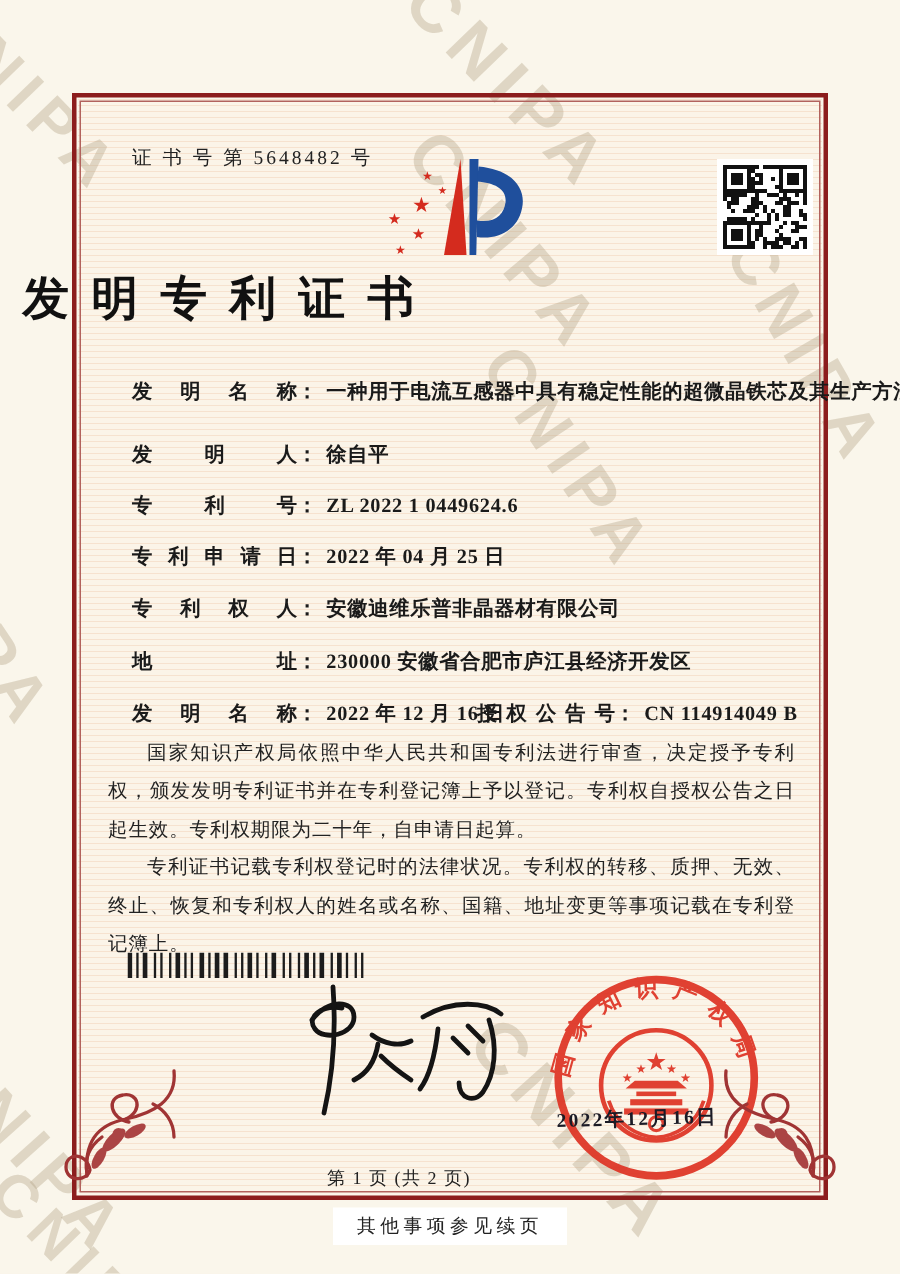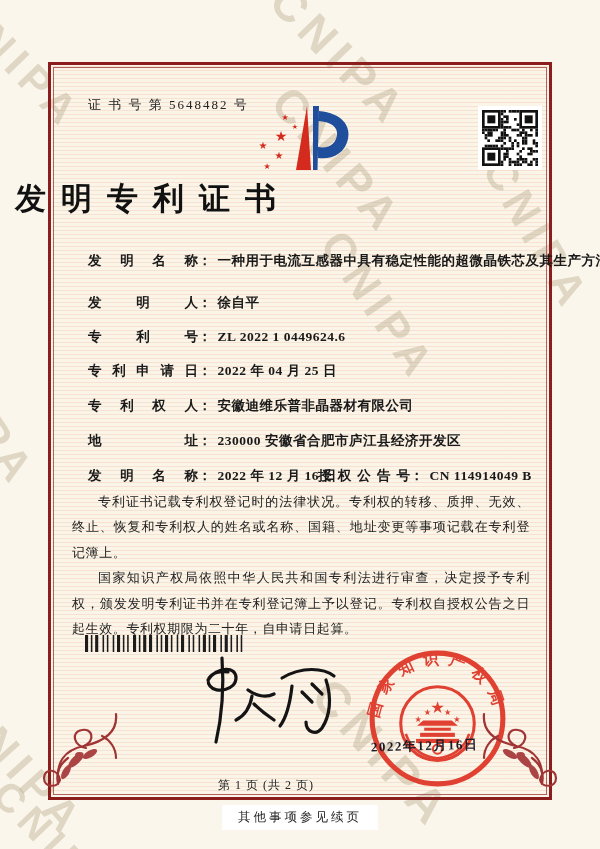--- a/index.html
+++ b/index.html
@@ -314,22 +314,22 @@
       </div>
       <div class="frow" style="top:223px">
         <span class="flabel">发明名称</span><span class="fcolon">：</span><span class="fvalue">2022 年 12 月 16 日</span>
       </div>
       <div class="frow2" style="top:223px;left:230px">
         <span class="flabel2">授权公告号</span><span class="fcolon">：</span><span class="fvalue">CN 114914049 B</span>
       </div>
     </div>
 
     <div class="body-text">
+      <p>国家知识产权局依照中华人民共和国专利法进行审查，决定授予专利权，颁发发明专利证书并在专利登记簿上予以登记。专利权自授权公告之日起生效。专利权期限为二十年，自申请日起算。</p>
       <p>专利证书记载专利权登记时的法律状况。专利权的转移、质押、无效、终止、恢复和专利权人的姓名或名称、国籍、地址变更等事项记载在专利登记簿上。</p>
-      <p>国家知识产权局依照中华人民共和国专利法进行审查，决定授予专利权，颁发发明专利证书并在专利登记簿上予以登记。专利权自授权公告之日起生效。专利权期限为二十年，自申请日起算。</p>
     </div>
 
     <svg class="barcode" id="barcode" viewBox="0 0 158 17">
         <rect x="0" y="0" width="3.1" height="17" fill="#1c1c1c"></rect>
         <rect x="5.85" y="0" width="1.55" height="17" fill="#1c1c1c"></rect>
         <rect x="10.15" y="0" width="3.1" height="17" fill="#1c1c1c"></rect>
         <rect x="17.55" y="0" width="1.55" height="17" fill="#1c1c1c"></rect>
         <rect x="21.849999999999998" y="0" width="1.55" height="17" fill="#1c1c1c"></rect>
         <rect x="27.699999999999996" y="0" width="1.55" height="17" fill="#1c1c1c"></rect>
         <rect x="31.999999999999993" y="0" width="3.1" height="17" fill="#1c1c1c"></rect>

